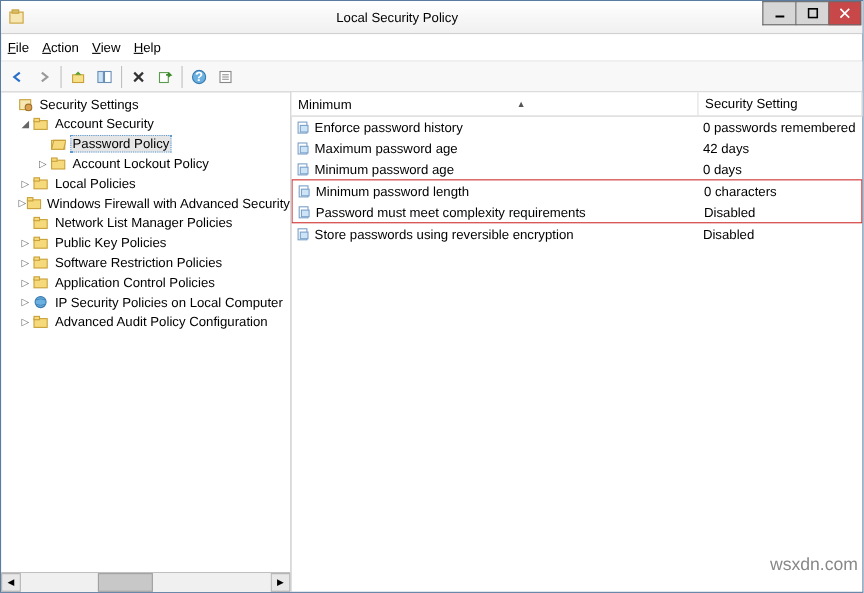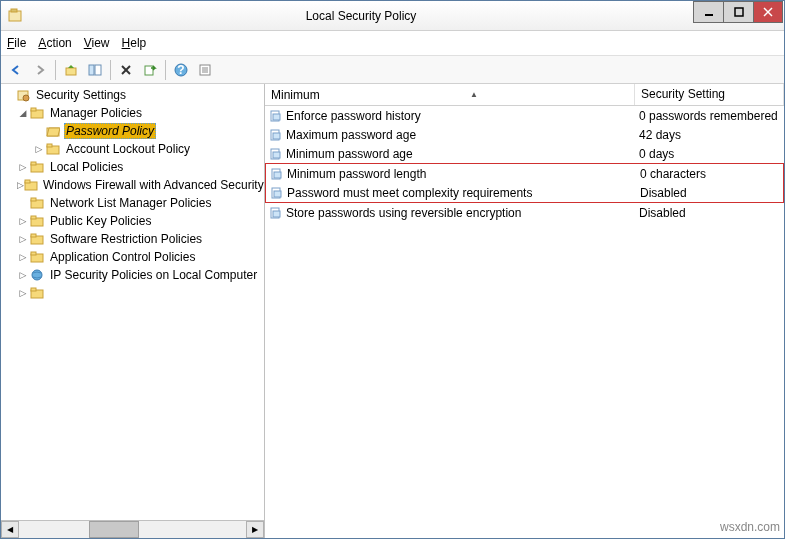--- a/index.html
+++ b/index.html
@@ -19,37 +19,37 @@
   .toolbar { height: 28px; display:flex; align-items:center; padding: 0 4px; gap: 2px; border-bottom:1px solid #d0d0d0; background:#f8f8f8;}
   .tool-btn { width:22px; height:22px; display:flex; align-items:center; justify-content:center; border:1px solid transparent;}
   .tool-sep { width:1px; height:20px; background:#c0c0c0; margin:0 2px;}
   .content { flex:1; display:flex; min-height:0; }
   .left-pane { width:264px; border-right:1px solid #c0c0c0; display:flex; flex-direction:column; min-height:0;}
   .tree { flex:1; overflow:auto; padding:2px 0;}
   .tree-node { display:flex; align-items:center; height:18px; white-space:nowrap; cursor:default;}
   .exp { width:12px; display:inline-flex; justify-content:center; color:#666; font-size:9px;}
   .node-icon { width:16px; height:16px; margin-right:3px; display:inline-flex; align-items:center; justify-content:center;}
   .node-label { padding:0 2px;}
-  .selected .node-label { background:#eab308; border:1px dotted #5a9bd4; padding:0 1px;font-style:italic;}
+  .selected .node-label { background:#e5e5e5; border:1px dotted #5a9bd4; padding:0 1px;}
   .hscroll { height:18px; border-top:1px solid #c0c0c0; display:flex; background:#f0f0f0;}
   .hscroll-btn { width:18px; border:1px solid #b0b0b0; background:#e8e8e8; display:flex; align-items:center; justify-content:center; font-size:8px;}
   .hscroll-track { flex:1; background:#f0f0f0; position:relative;}
   .hscroll-thumb { position:absolute; left:70px; width:50px; top:0; bottom:0; background:#c8c8c8; border:1px solid #a0a0a0;}
   .right-pane { flex:1; display:flex; flex-direction:column; min-height:0; position:relative;}
   .list-header { height:22px; display:flex; border-bottom:1px solid #d0d0d0; background:#fff;}
   .col-policy { width:370px; padding:3px 6px; border-right:1px solid #e0e0e0; display:flex; align-items:center; justify-content:space-between;}
   .col-setting { flex:1; padding:3px 6px; border-right:1px solid #e0e0e0;}
   .sort-arrow { font-size:8px; color:#555; margin: 0 auto;}
   .list-body { flex:1; overflow:auto;}
   .list-row { display:flex; height:19px; align-items:center;}
   .cell-policy { width:370px; padding:0 4px; display:flex; align-items:center; gap:3px;}
   .cell-setting { flex:1; padding:0 4px;}
   .highlight-box { border:1px solid #d03030; }
   .policy-icon { width:14px; height:14px; display:inline-flex;}
-  .watermark { position:absolute; bottom:4px; right:4px; font-size:12px; color:#888;}
+  .watermark { position:absolute; bottom:15px; right:4px; font-size:16px; color:#888;}
   svg { display:block; }
 </style>
 </head>
 <body>
 
 <div class="window">
 
   <div class="titlebar">
     <span class="title-icon">
       <svg width="16" height="16">
@@ -153,21 +153,21 @@
           <span class="node-label">Security Settings</span>
         </div>
         <div class="tree-node" style="padding-left:16px">
           <span class="exp">◢</span>
           <span class="node-icon">
               <svg width="14" height="14">
                 <rect x="1" y="4" width="12" height="8" fill="#f6d97a" stroke="#c9a13a"></rect>
                 <rect x="1" y="2" width="5" height="3" fill="#f6d97a" stroke="#c9a13a"></rect>
               </svg>
             </span>
-          <span class="node-label">Manager Policies</span>
+          <span class="node-label">Account Security</span>
         </div>
         <div class="tree-node selected" style="padding-left:32px">
           <span class="exp"></span>
           <span class="node-icon">
               <svg width="14" height="14">
                 <rect x="1" y="4" width="12" height="8" fill="#f9e9a8" stroke="#c9a13a"></rect>
                 <path d="M3 4 L14 4 L12 12 L1 12 Z" fill="#f6d97a" stroke="#c9a13a"></path>
               </svg>
             </span>
           <span class="node-label">Password Policy</span>
@@ -253,20 +253,21 @@
           <span class="node-label">IP Security Policies on Local Computer</span>
         </div>
         <div class="tree-node" style="padding-left:16px">
           <span class="exp">▷</span>
           <span class="node-icon">
               <svg width="14" height="14">
                 <rect x="1" y="4" width="12" height="8" fill="#f6d97a" stroke="#c9a13a"></rect>
                 <rect x="1" y="2" width="5" height="3" fill="#f6d97a" stroke="#c9a13a"></rect>
               </svg>
             </span>
+          <span class="node-label">Advanced Audit Policy Configuration</span>
         </div>
       </div>
       <div class="hscroll">
         <div class="hscroll-btn">◀</div>
         <div class="hscroll-track">
             <div class="hscroll-thumb"></div>
           </div>
         <div class="hscroll-btn">▶</div>
       </div>
     </div>

